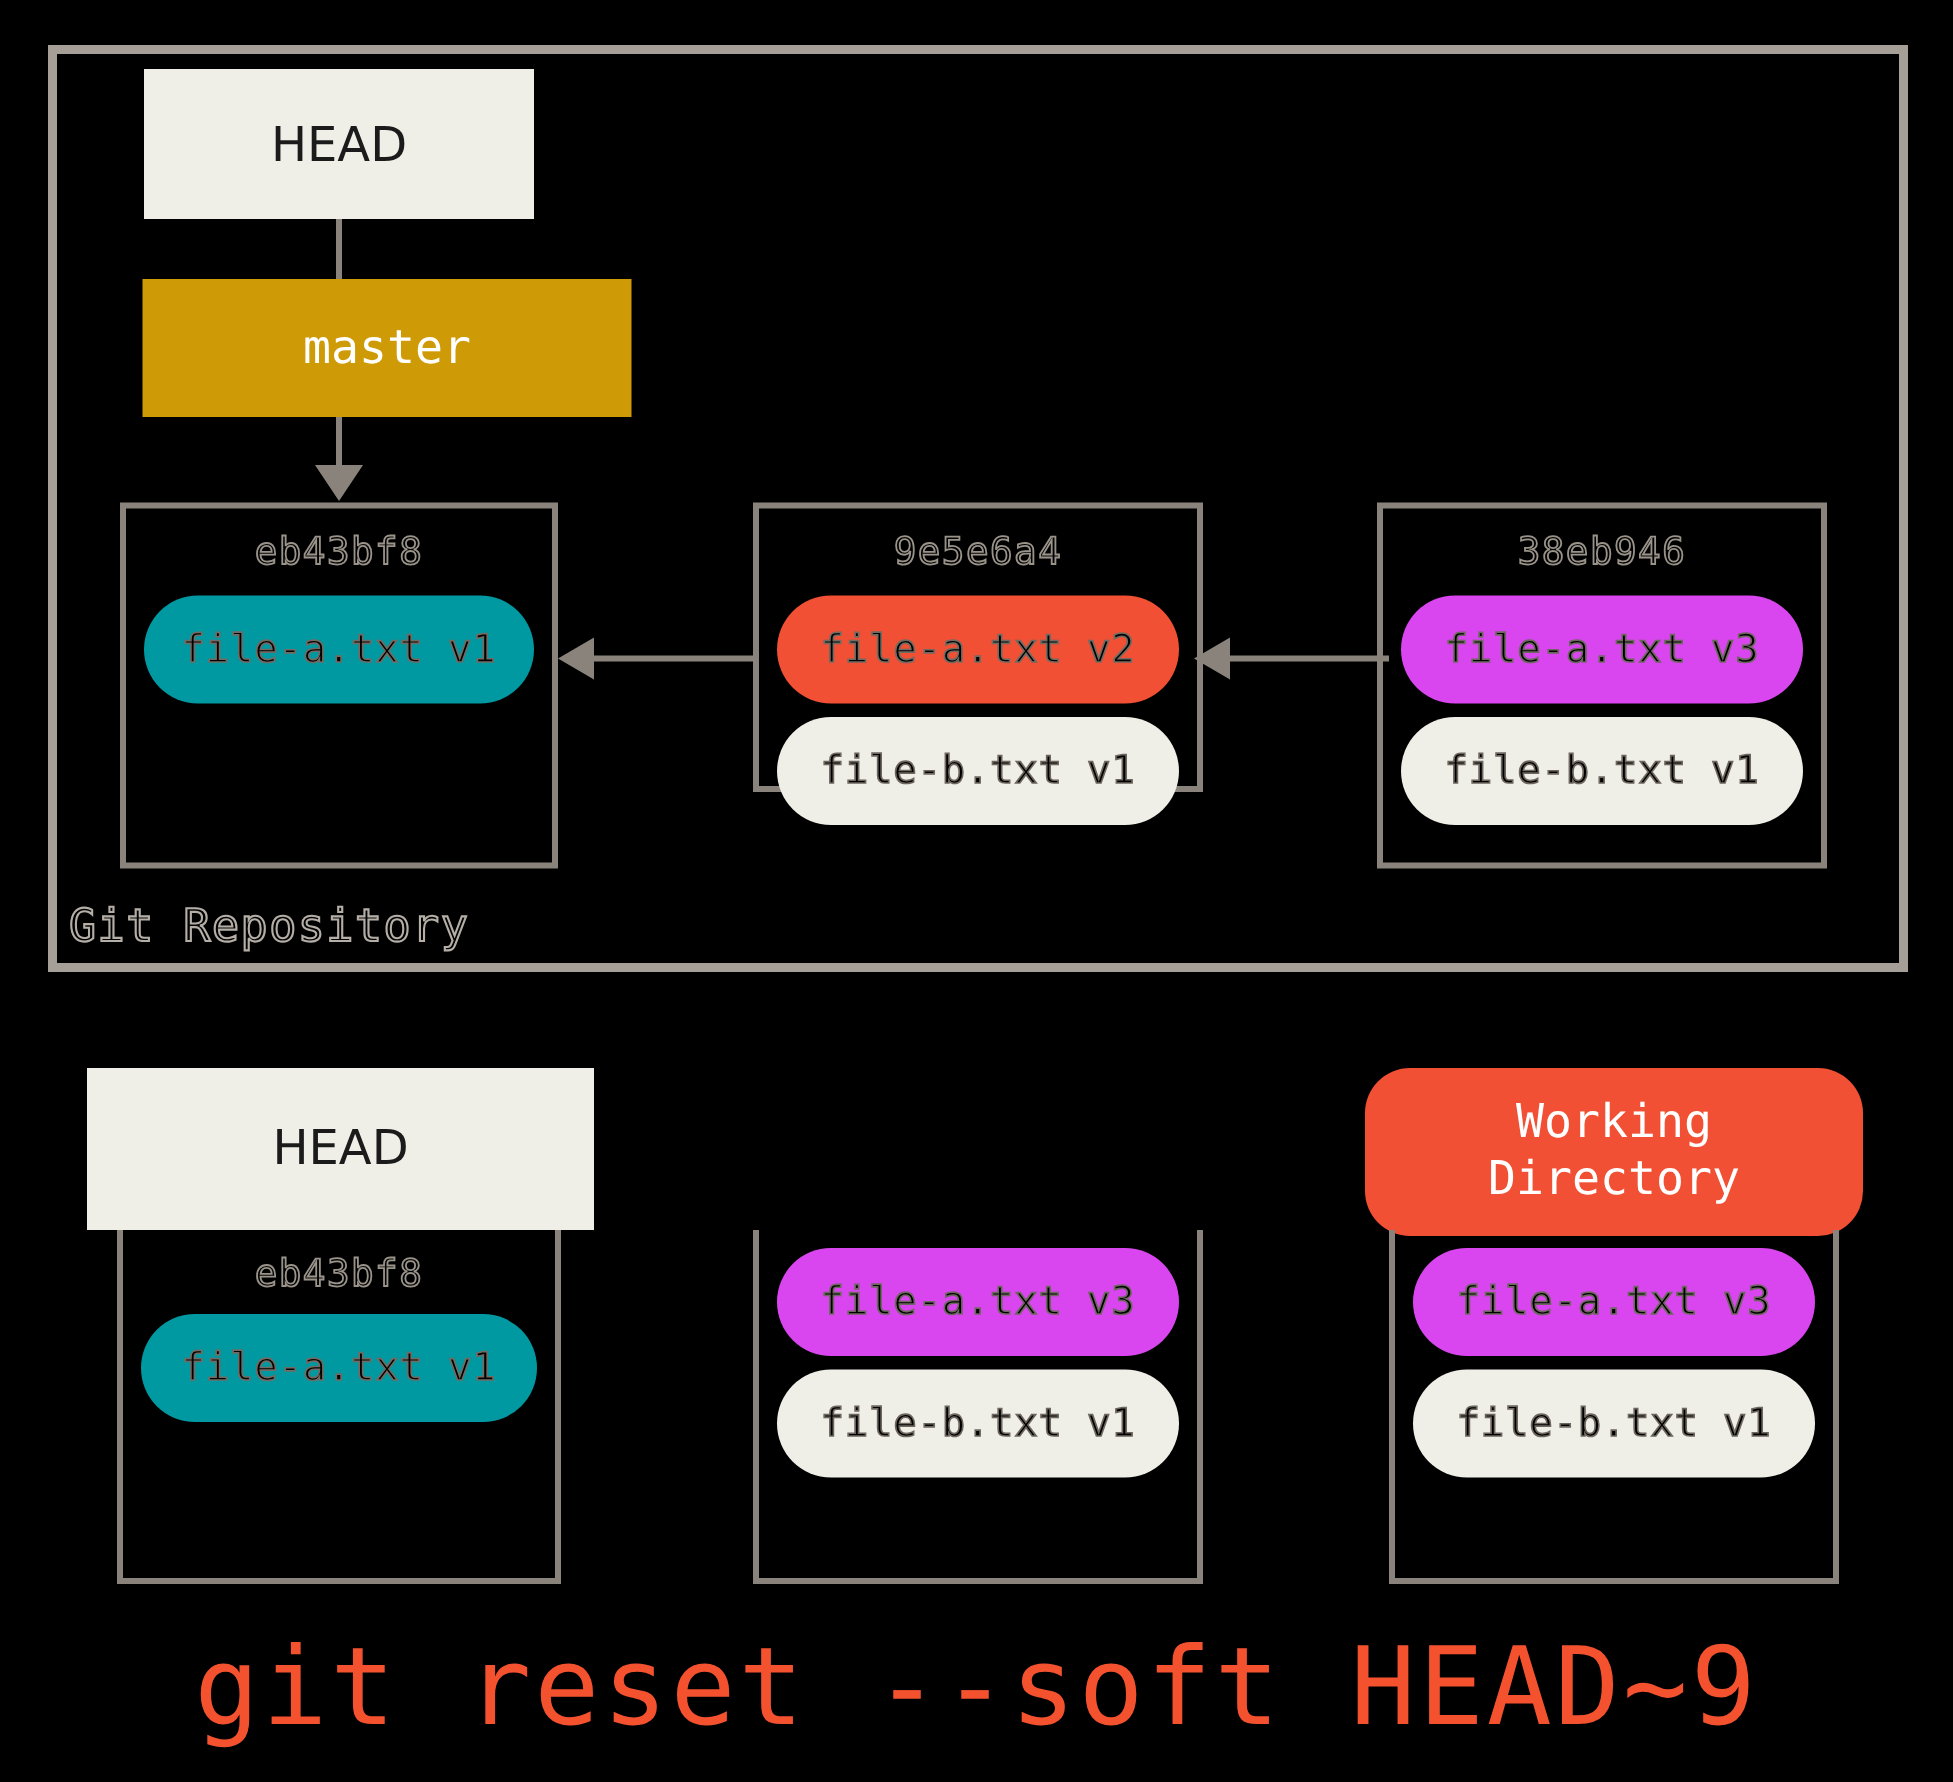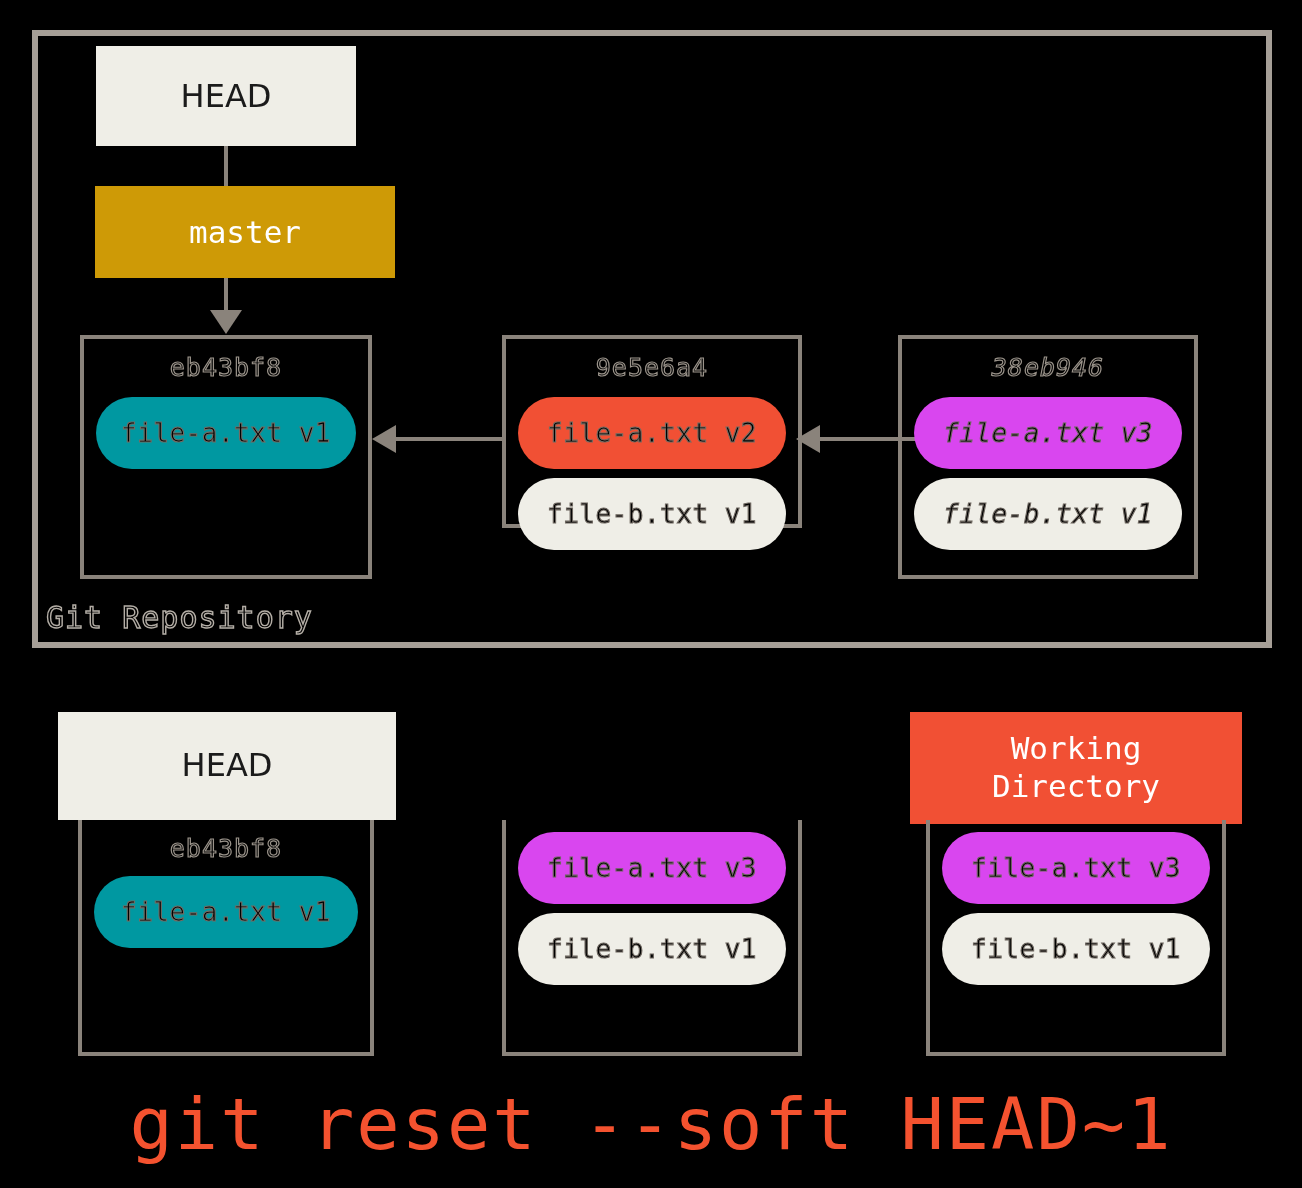--- a/index.html
+++ b/index.html
@@ -57,21 +57,21 @@
     justify-content: center;
     font-family: "DejaVu Sans", sans-serif;
     font-size: 32px;
     color: #1b1b1b;
     box-sizing: border-box;
   }
   .master-box {
     position: absolute;
     left: 95px;
     top: 186px;
-    width: 300px;
+    width: 326px;
     height: 92px;
     background: #ce9a06;
     display: flex;
     align-items: center;
     justify-content: center;
     font-size: 31px;
     color: #ffffff;
     box-sizing: border-box;
   }
 
@@ -144,21 +144,21 @@
     box-sizing: border-box;
   }
   .pill.teal  { background: #0098a1; }
   .pill.red   { background: #f15034; }
   .pill.gold  { background: #d946ef; }
   .pill.cream { background: #efeee7; }
   .pill.cream, .pill.gold { -webkit-text-stroke: 1.1px #6e6760; }
 
   .commit-1 { left: 80px;  top: 335px; width: 292px; height: 244px; }
   .commit-2 { left: 502px; top: 335px; width: 300px; height: 193px; }
-  .commit-3 { left: 898px; top: 335px; width: 300px; height: 244px; font-style: italic; }
+  .commit-3 { left: 918px; top: 335px; width: 300px; height: 244px; }
 
   
   .arrow-left {
     position: absolute;
     height: 4px;
     background: #8a837b;
     top: 437px;
   }
   .arrow-left::before {
     content: "";
@@ -205,20 +205,21 @@
     background: #0098a1;
     color: #ffffff;
     font-size: 31px;
   }
   .title-work {
     left: 910px; top: 712px; width: 332px; height: 112px;
     background: #f15034;
     color: #ffffff;
     font-size: 31px;
     white-space: pre-line;
+    border-radius: 30px;
   }
 
   .area-hash {
     position: absolute;
     left: 0;
     width: 100%;
     top: 14px;
     text-align: center;
     font-size: 25px;
     letter-spacing: 1px;
@@ -308,15 +309,15 @@
 
   <div class="area-title title-work">Working
 Directory</div>
   <div class="area-col area-work">
     <div class="area-files no-hash">
       <div class="pill gold">file-a.txt v3</div>
       <div class="pill cream">file-b.txt v1</div>
     </div>
   </div>
 
-  <div class="command">git reset --soft HEAD~1</div>
+  <div class="command">git reset --soft HEAD~9</div>
 
 </div>
 
 </body></html>

